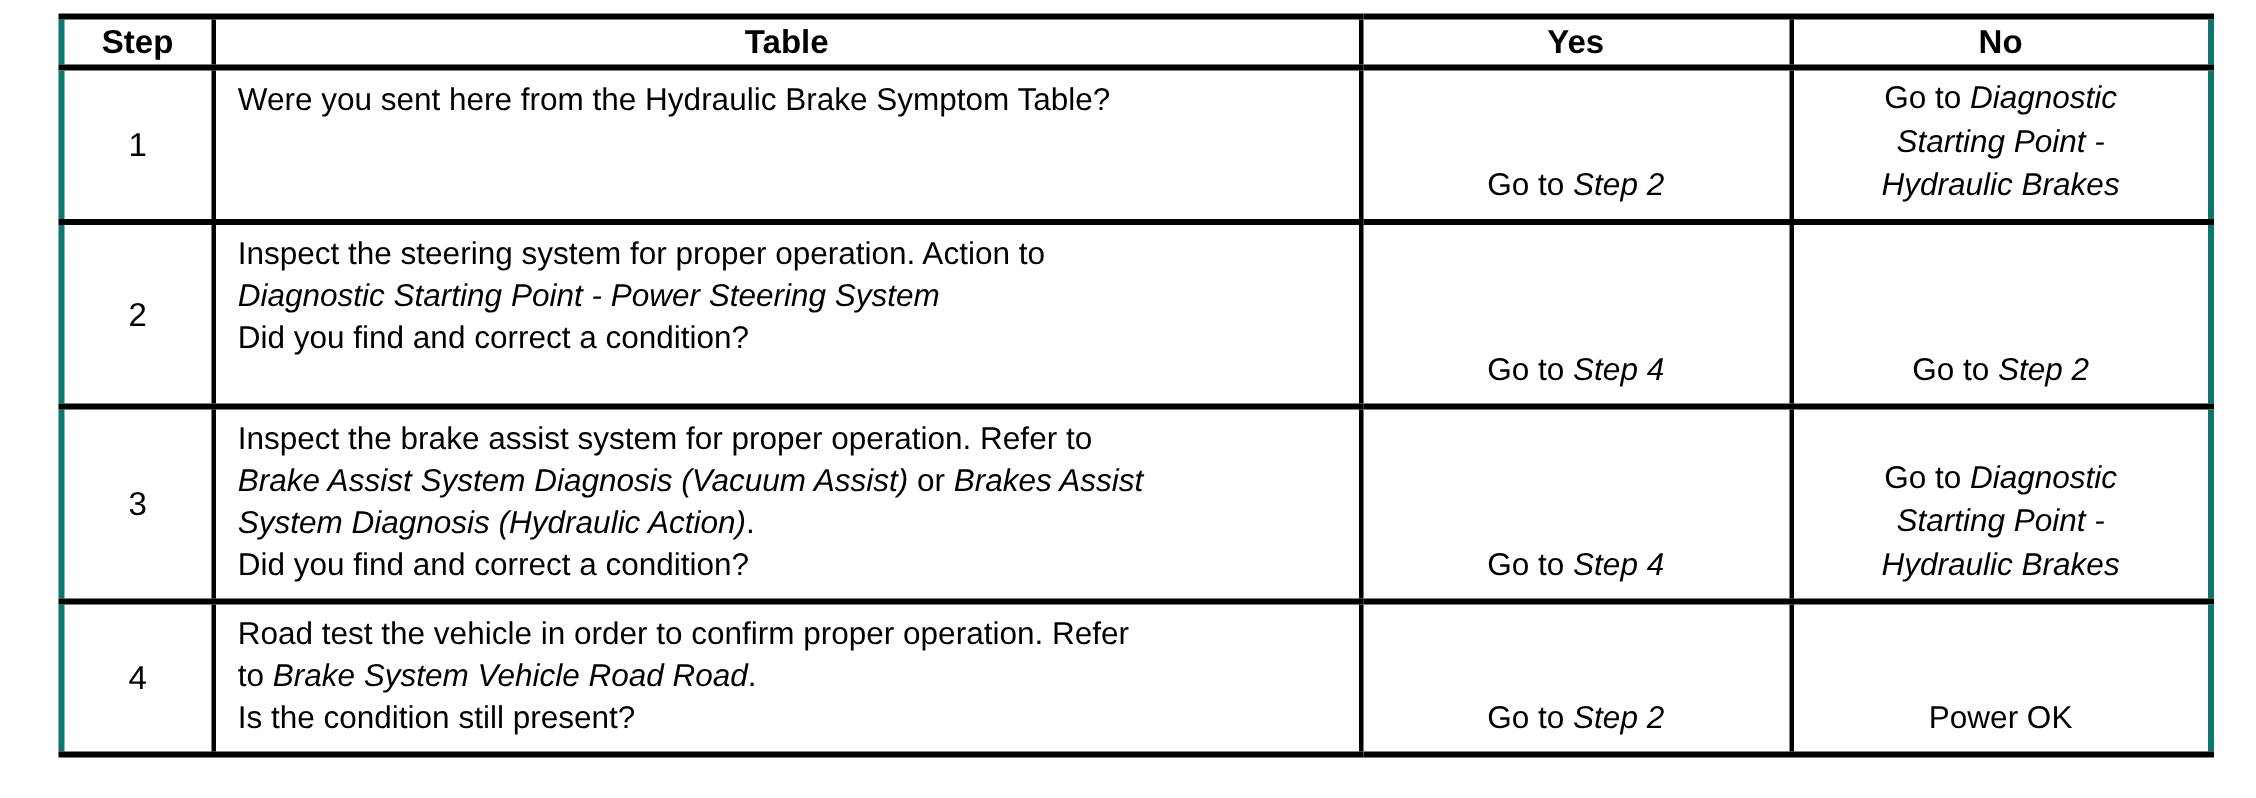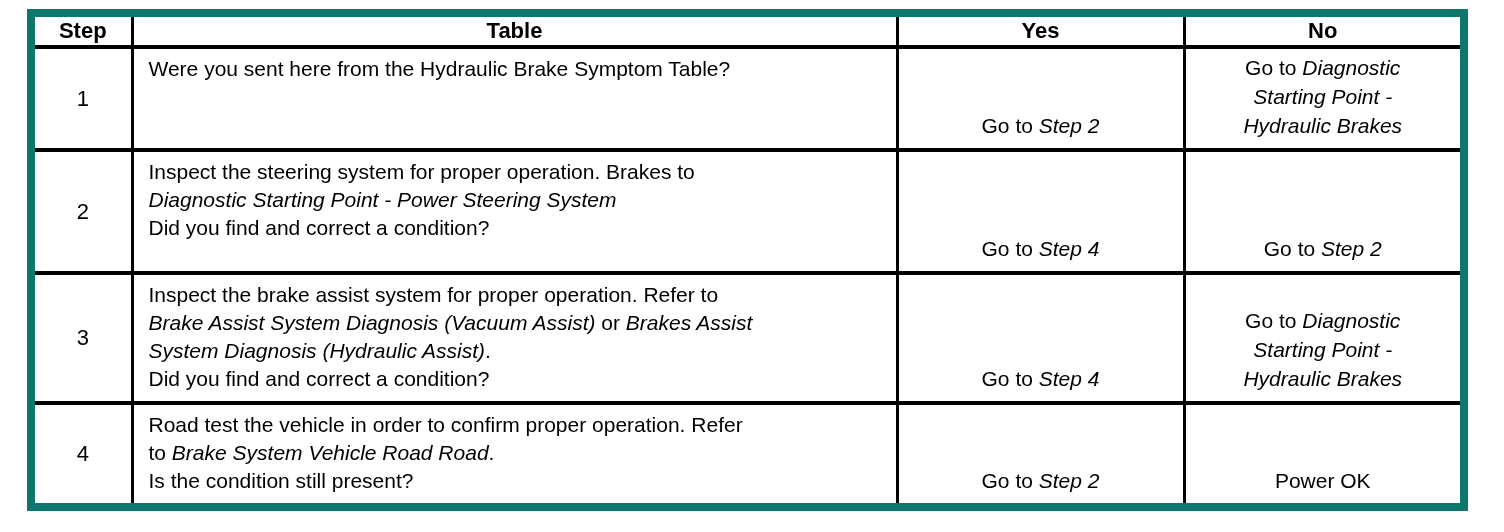--- a/index.html
+++ b/index.html
@@ -6,26 +6,26 @@
   .canvas {
     position: relative;
     width: 1504px;
     height: 532px;
     background: #ffffff;
     font-family: "Liberation Sans", sans-serif;
     color: #000000;
   }
   table.diag-table {
     position: absolute;
-    left: 27px;
+    left: 39px;
     top: 9px;
     width: 1433px;
     border-collapse: collapse;
     table-layout: fixed;
-    border: 8px solid #0f766e;
+    border: 4px solid #0f766e;
   }
   .diag-table th, .diag-table td {
     border-left: 3px solid #000000;
     border-right: 3px solid #000000;
     border-top: 4px solid #000000;
     border-bottom: 4px solid #000000;
     box-sizing: border-box;
     padding: 0;
     background: #ffffff;
   }
@@ -104,41 +104,41 @@
     <td class="yn-cell">
       <div class="yn-inner"><span>Go to </span><span class="it">Diagnostic</span><br><span class="it">Starting Point -</span><br><span class="it">Hydraulic Brakes</span></div>
     </td>
   </tr>
 
   <tr>
     <td class="step-cell">2</td>
     <td class="action-cell">
       <div class="action-wrap">
         <div class="action-top">
-                <div class="para"><span>Inspect the steering system for proper operation. Brakes to</span><br><span class="it">Diagnostic Starting Point - Power Steering System</span></div>
+                <div class="para"><span>Inspect the steering system for proper operation. Action to</span><br><span class="it">Diagnostic Starting Point - Power Steering System</span></div>
               </div>
         <div class="action-bottom">
                 <div class="para"><span>Did you find and correct a condition?</span></div>
               </div>
       </div>
     </td>
     <td class="yn-cell">
       <div class="yn-inner"><span>Go to </span><span class="it">Step 4</span></div>
     </td>
     <td class="yn-cell">
       <div class="yn-inner"><span>Go to </span><span class="it">Step 2</span></div>
     </td>
   </tr>
 
   <tr>
     <td class="step-cell">3</td>
     <td class="action-cell">
       <div class="action-wrap">
         <div class="action-top">
-                <div class="para"><span>Inspect the brake assist system for proper operation. Refer to</span><br><span class="it">Brake Assist System Diagnosis (Vacuum Assist)</span><span> or </span><span class="it">Brakes Assist</span><br><span class="it">System Diagnosis (Hydraulic Assist)</span><span>.</span></div>
+                <div class="para"><span>Inspect the brake assist system for proper operation. Refer to</span><br><span class="it">Brake Assist System Diagnosis (Vacuum Assist)</span><span> or </span><span class="it">Brakes Assist</span><br><span class="it">System Diagnosis (Hydraulic Action)</span><span>.</span></div>
               </div>
         <div class="action-bottom">
                 <div class="para"><span>Did you find and correct a condition?</span></div>
               </div>
       </div>
     </td>
     <td class="yn-cell">
       <div class="yn-inner"><span>Go to </span><span class="it">Step 4</span></div>
     </td>
     <td class="yn-cell">

